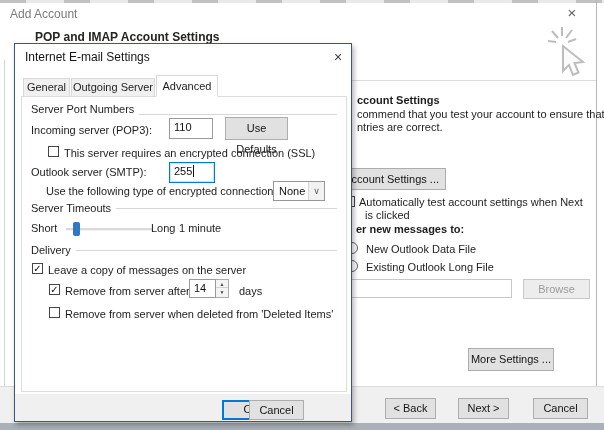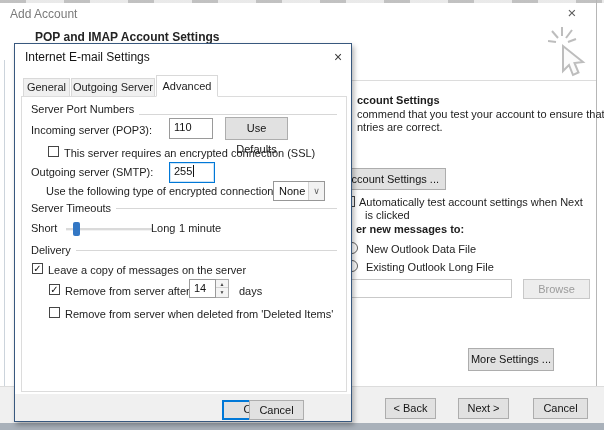--- a/index.html
+++ b/index.html
@@ -177,21 +177,21 @@
     </div>
     <div class="txt abs" style="left:16px; top:80px;">Incoming server (POP3):</div>
     <div class="fld fld-incoming">
         <span>110</span>
       </div>
     <div class="btn btn-defaults">Use Defaults</div>
 
     <div class="cb abs" style="left:33px; top:102px;"><span></span></div>
     <div class="txt abs" style="left:49px; top:103px;">This server requires an encrypted connection (SSL)</div>
 
-    <div class="txt abs" style="left:16px; top:122px;">Outgoing server (SMTP):</div>
+    <div class="txt abs" style="left:16px; top:122px;">Outlook server (SMTP):</div>
     <div class="fld fld-outgoing">
         <span>255</span>
         <span class="caret"></span>
       </div>
 
     <div class="txt abs" style="left:31px; top:141px;">Use the following type of encrypted connection:</div>
     <div class="combo">
       <span class="val">None</span>
       <span class="arrow">∨</span>
     </div>

